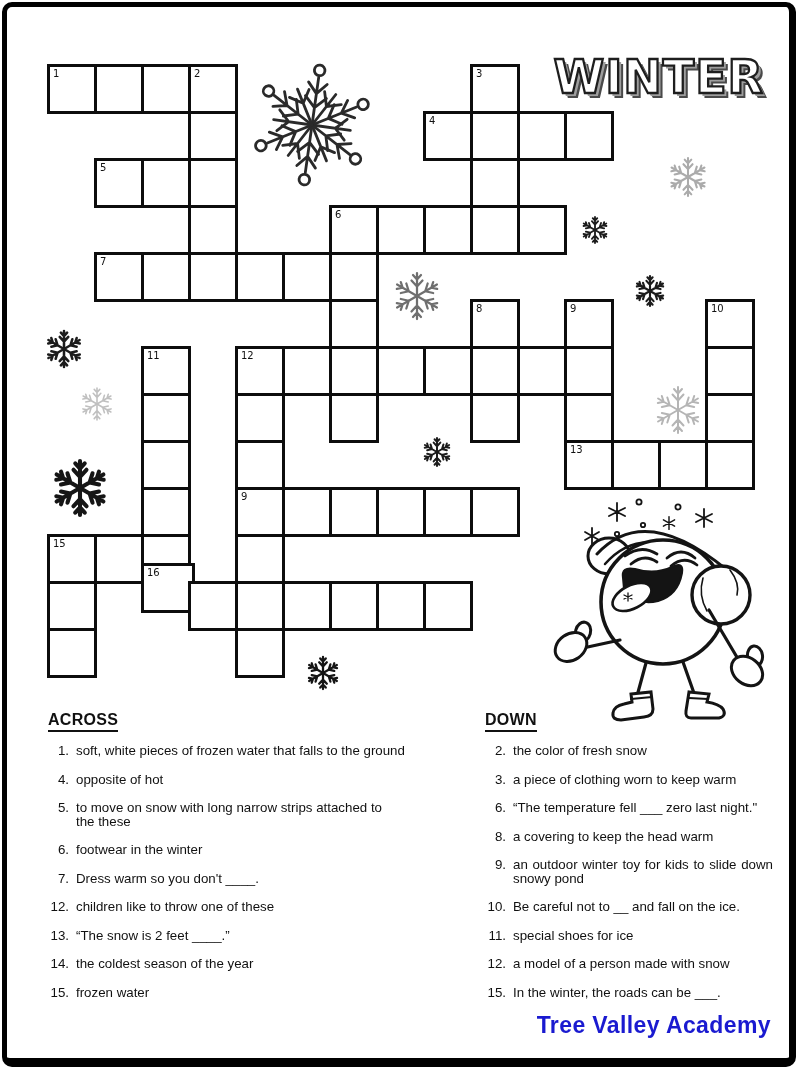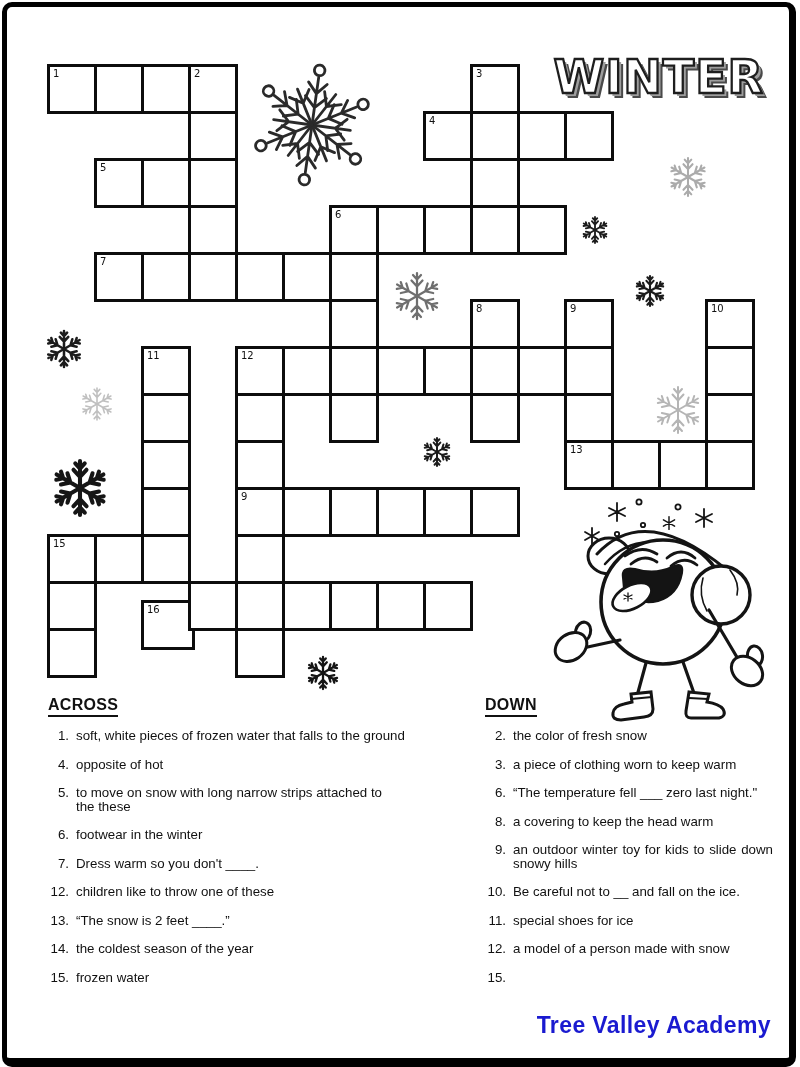--- a/index.html
+++ b/index.html
@@ -12,21 +12,21 @@
          font-family:"DejaVu Sans",sans-serif;font-weight:700;font-size:46px;
          color:#fff;-webkit-text-stroke:2.3px #1e1e1e;letter-spacing:1px;
          text-shadow:3px 3px 0 #9e9e9e,5px 5px 0 #4a4a4a;z-index:3;}
   #flakes{position:absolute;left:0;top:0;z-index:1;}
   #grid{position:absolute;left:47px;top:64px;z-index:2;}
   .cell{position:absolute;width:50px;height:50px;border:3px solid #0d0d0d;
         box-sizing:border-box;background:#fff;}
   .cellnum{position:absolute;top:1px;left:3px;font-family:"DejaVu Sans",sans-serif;
         font-size:10px;line-height:11px;color:#111;}
   #snowman{position:absolute;left:543px;top:490px;z-index:2;}
-  .clues-col{position:absolute;z-index:3;}
+  .clues-col{position:absolute;z-index:3;margin-top:15px;}
   #across-col{left:44px;top:696px;width:412px;}
   #down-col{left:481px;top:696px;width:302px;}
   .clues-head{display:inline-block;margin:0 0 12px 4px;font-weight:bold;font-size:16px;
         letter-spacing:.3px;border-bottom:2.5px solid #111;padding-bottom:1px;}
   .clue{display:flex;margin-bottom:15px;font-size:13.3px;line-height:13.5px;}
   .clue .n{flex:none;width:25px;text-align:right;padding-right:7px;}
   .clue .t{white-space:pre-wrap;}
   #across-col .clue .t{width:372px;}
   #down-col .clue .t{width:260px;text-align:justify;}
   #footer{position:absolute;right:29px;top:1012px;font-weight:bold;font-size:23px;
@@ -350,21 +350,21 @@
       <div class="cell" style="left: 658px; top: 282px;"></div>
       <div class="cell" style="left: 658px; top: 329px;"></div>
       <div class="cell" style="left: 658px; top: 376px;"></div>
       <div class="cell" style="left: 94px; top: 282px;">
         <span class="cellnum">11</span>
       </div>
       <div class="cell" style="left: 94px; top: 329px;"></div>
       <div class="cell" style="left: 94px; top: 376px;"></div>
       <div class="cell" style="left: 94px; top: 423px;"></div>
       <div class="cell" style="left: 94px; top: 470px;"></div>
-      <div class="cell" style="left: 94px; top: 536px; padding-left: 48px;">
+      <div class="cell" style="left: 94px; top: 499px; padding-left: 48px;">
         <span class="cellnum">16</span>
       </div>
       <div class="cell" style="left: 188px; top: 282px;">
         <span class="cellnum">12</span>
       </div>
       <div class="cell" style="left: 235px; top: 282px;"></div>
       <div class="cell" style="left: 329px; top: 282px;"></div>
       <div class="cell" style="left: 376px; top: 282px;"></div>
       <div class="cell" style="left: 470px; top: 282px;"></div>
       <div class="cell" style="left: 188px; top: 329px;"></div>
@@ -511,34 +511,35 @@
         <div class="clue">
           <span class="n">6.</span>
           <span class="t">“The temperature fell ___ zero last night."</span>
         </div>
         <div class="clue">
           <span class="n">8.</span>
           <span class="t">a covering to keep the head warm</span>
         </div>
         <div class="clue">
           <span class="n">9.</span>
-          <span class="t">an outdoor winter toy for kids to slide down snowy hills</span>
+          <span class="t">an outdoor winter toy for kids to slide down snowy pond</span>
         </div>
         <div class="clue">
           <span class="n">10.</span>
           <span class="t">Be careful not to __ and fall on the ice.</span>
         </div>
         <div class="clue">
           <span class="n">11.</span>
           <span class="t">special shoes for ice</span>
         </div>
         <div class="clue">
           <span class="n">12.</span>
           <span class="t">a model of a person made with snow</span>
         </div>
         <div class="clue">
           <span class="n">15.</span>
+          <span class="t">In the winter, the roads can be ___.</span>
         </div>
       </div>
   </div>
 
   <div id="footer" style="color: rgb(26, 26, 208);">Tree Valley Academy</div>
 </div>
 
 </body></html>

